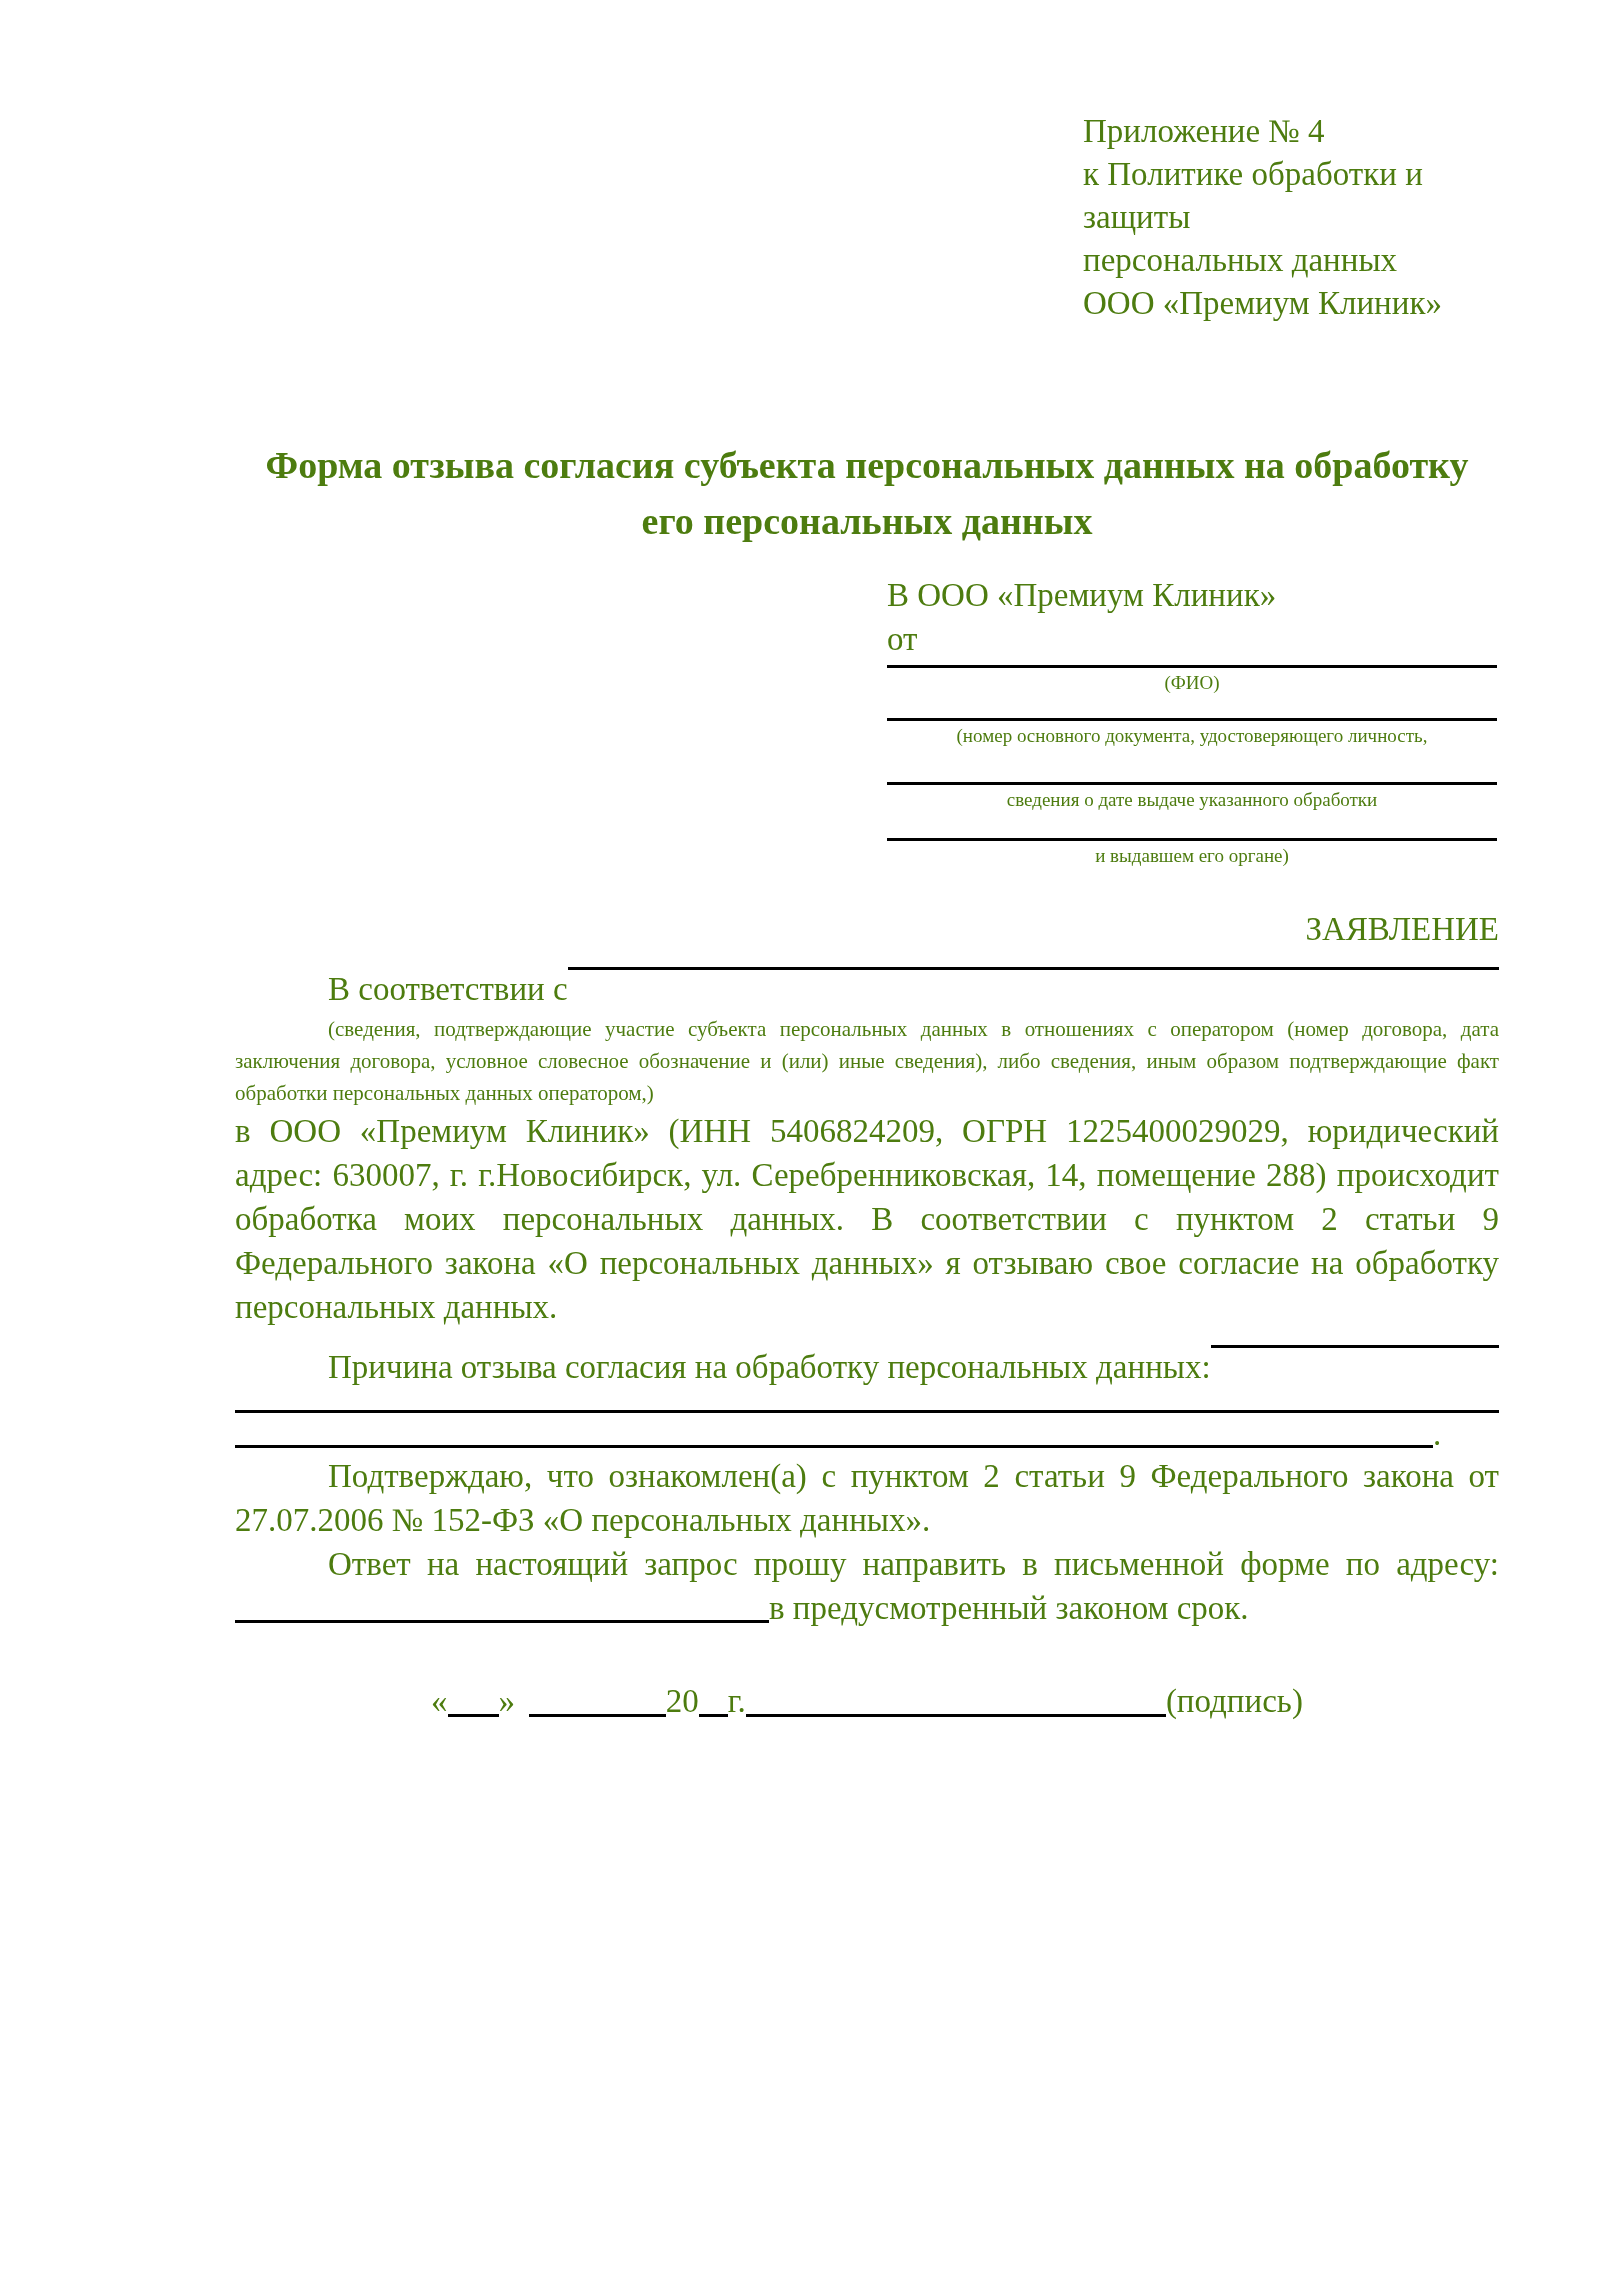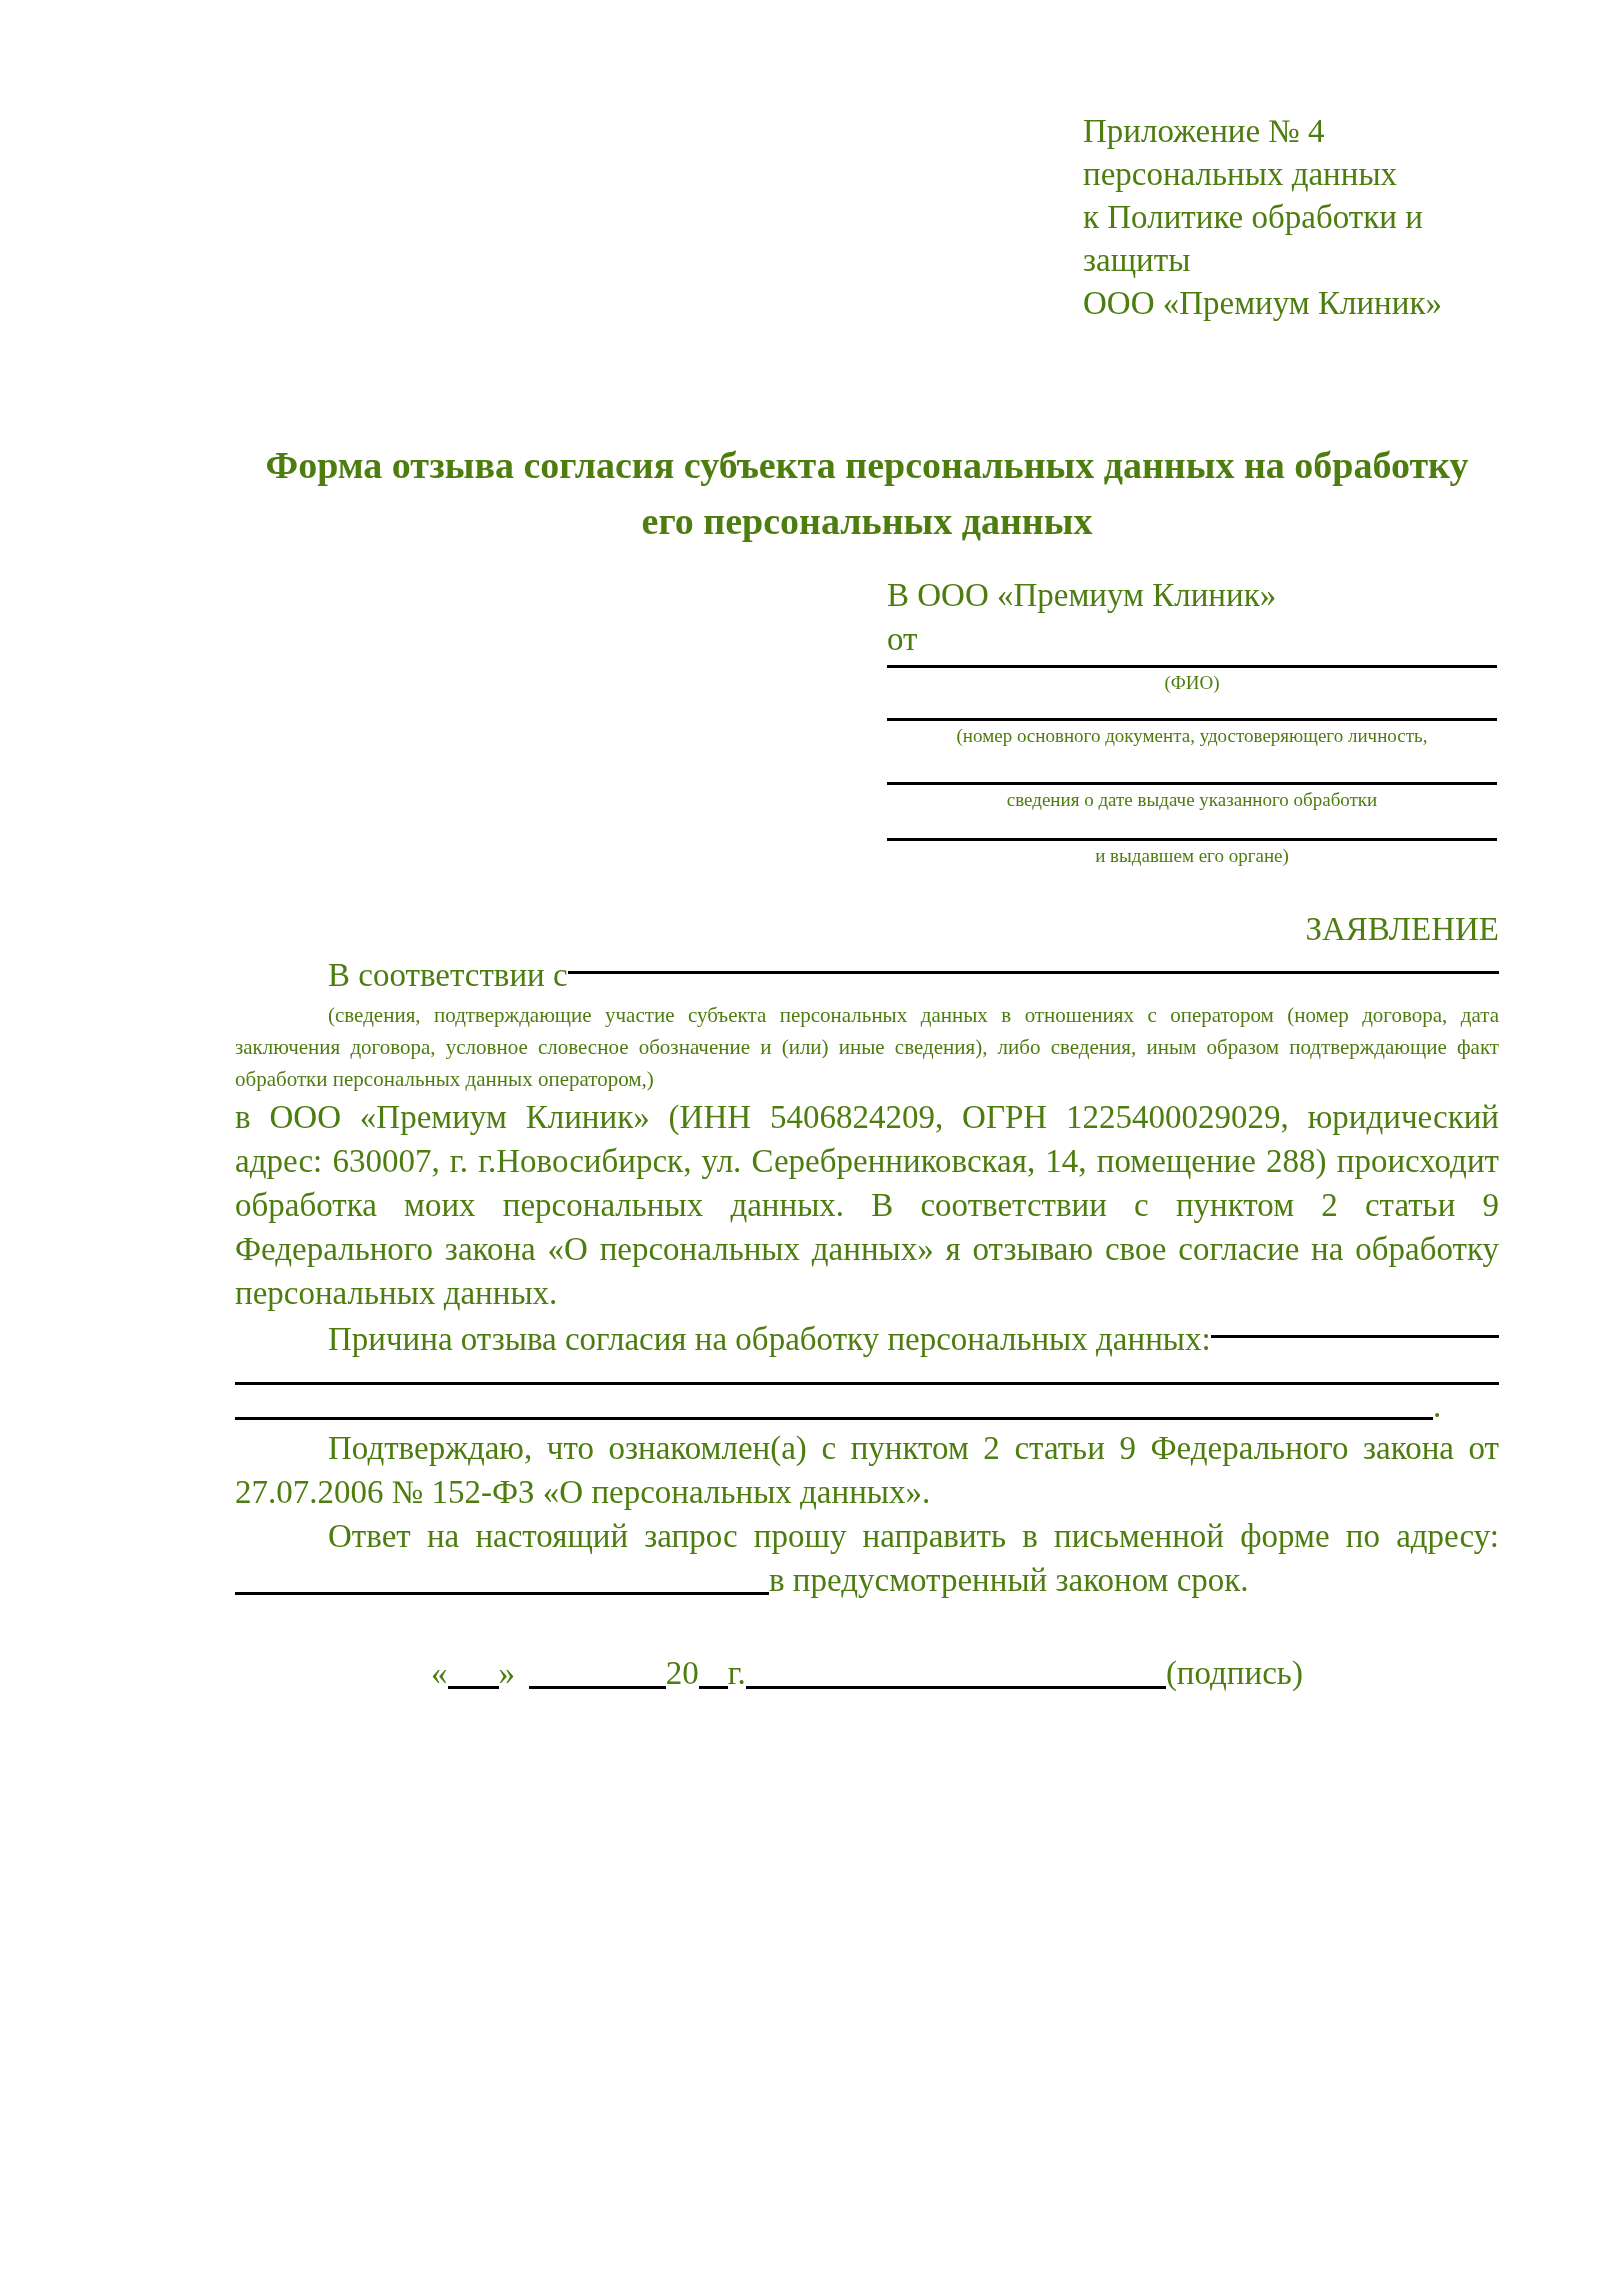--- a/index.html
+++ b/index.html
@@ -38,21 +38,21 @@
   .field-line.g3    { height: 27.4px; }
   .caption {
     font-size: 19px;
     line-height: 29px;
     text-align: center;
   }
 
   .statement-heading { text-align: right; margin-top: 37px; }
 
   
-  .fill-row { display: flex; align-items: center; margin-top: 2px; }
+  .fill-row { display: flex; align-items: flex-start; margin-top: 16px; }
   .fill-row .lead { white-space: nowrap; }
   .fill-row .lead.indent-lead { padding-left: 93px; }
   .fill { flex: 1 1 auto; border-bottom: 3.9px solid #000; margin-bottom: 5.9px; }
 
   .small-print {
     margin-top: 2px;
     font-size: 21px;
     line-height: 32px;
     text-align: justify;
     text-indent: 93px;
@@ -84,22 +84,22 @@
   .date-part, .sign-part { white-space: nowrap; }
 </style>
 </head>
 <body>
 
 <div class="page">
   <div class="content">
 
     <div class="appendix">
       <div>Приложение № 4</div>
+      <div>к Политике обработки и защиты</div>
       <div>персональных данных</div>
-      <div>к Политике обработки и защиты</div>
       <div>ООО «Премиум Клиник»</div>
     </div>
 
     <div class="title">Форма отзыва согласия субъекта персональных данных на обработку его персональных данных</div>
 
     <div class="addressee">
       <div>В ООО «Премиум Клиник»</div>
       <div>от</div>
 
       <div class="field-line fio"></div>

